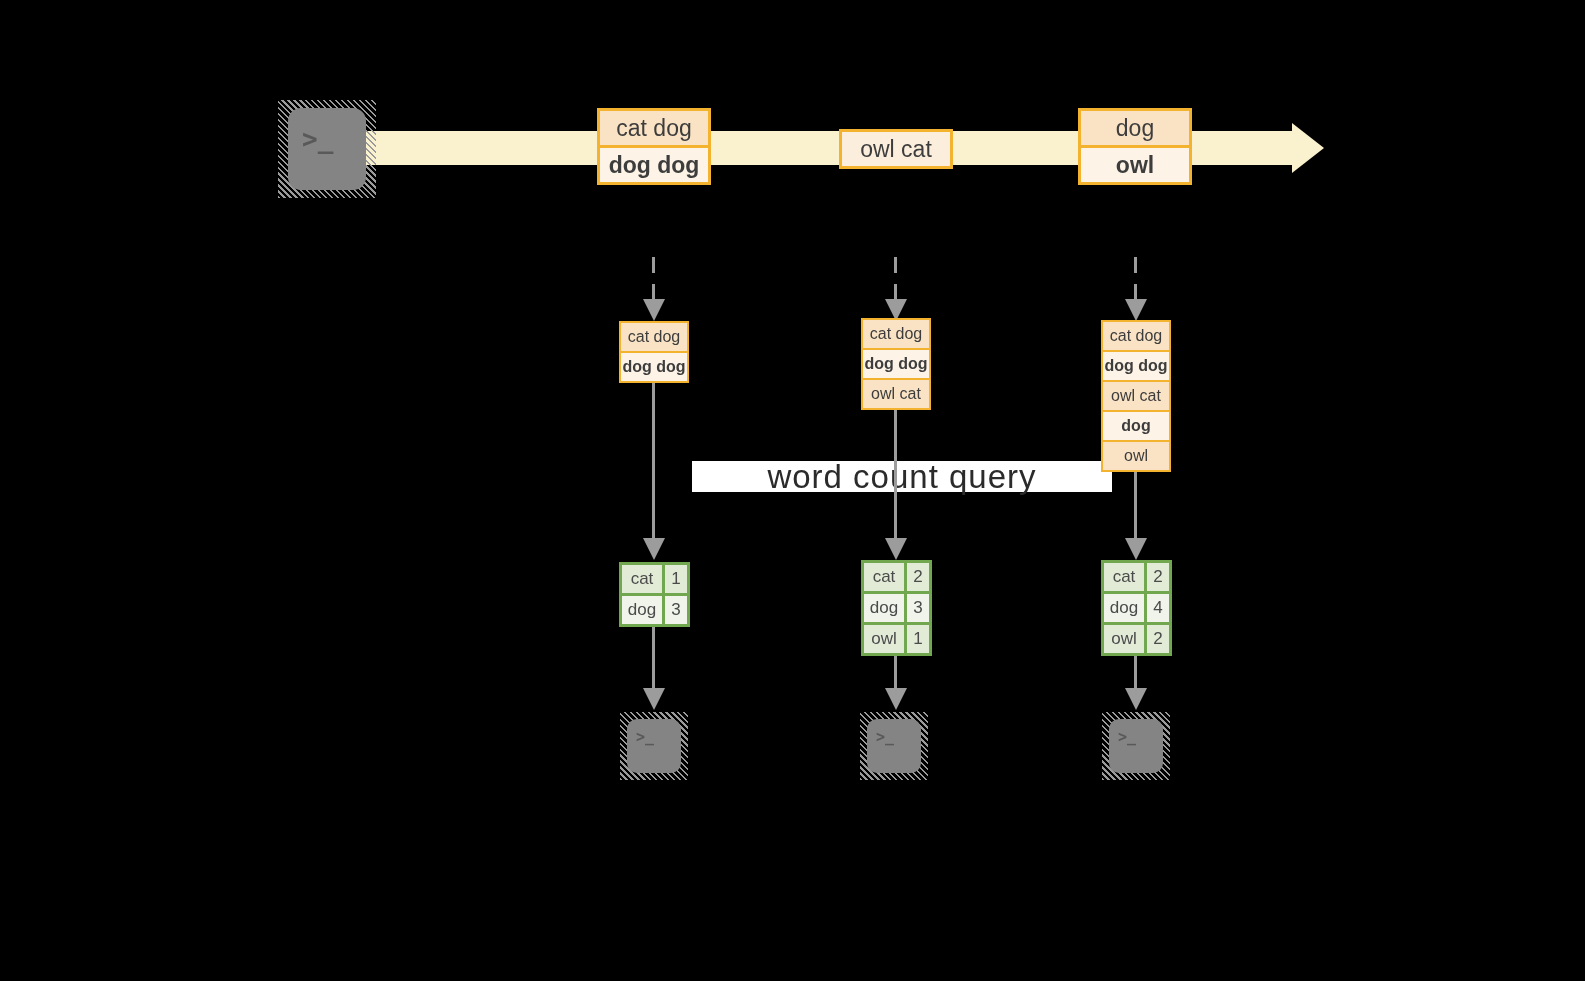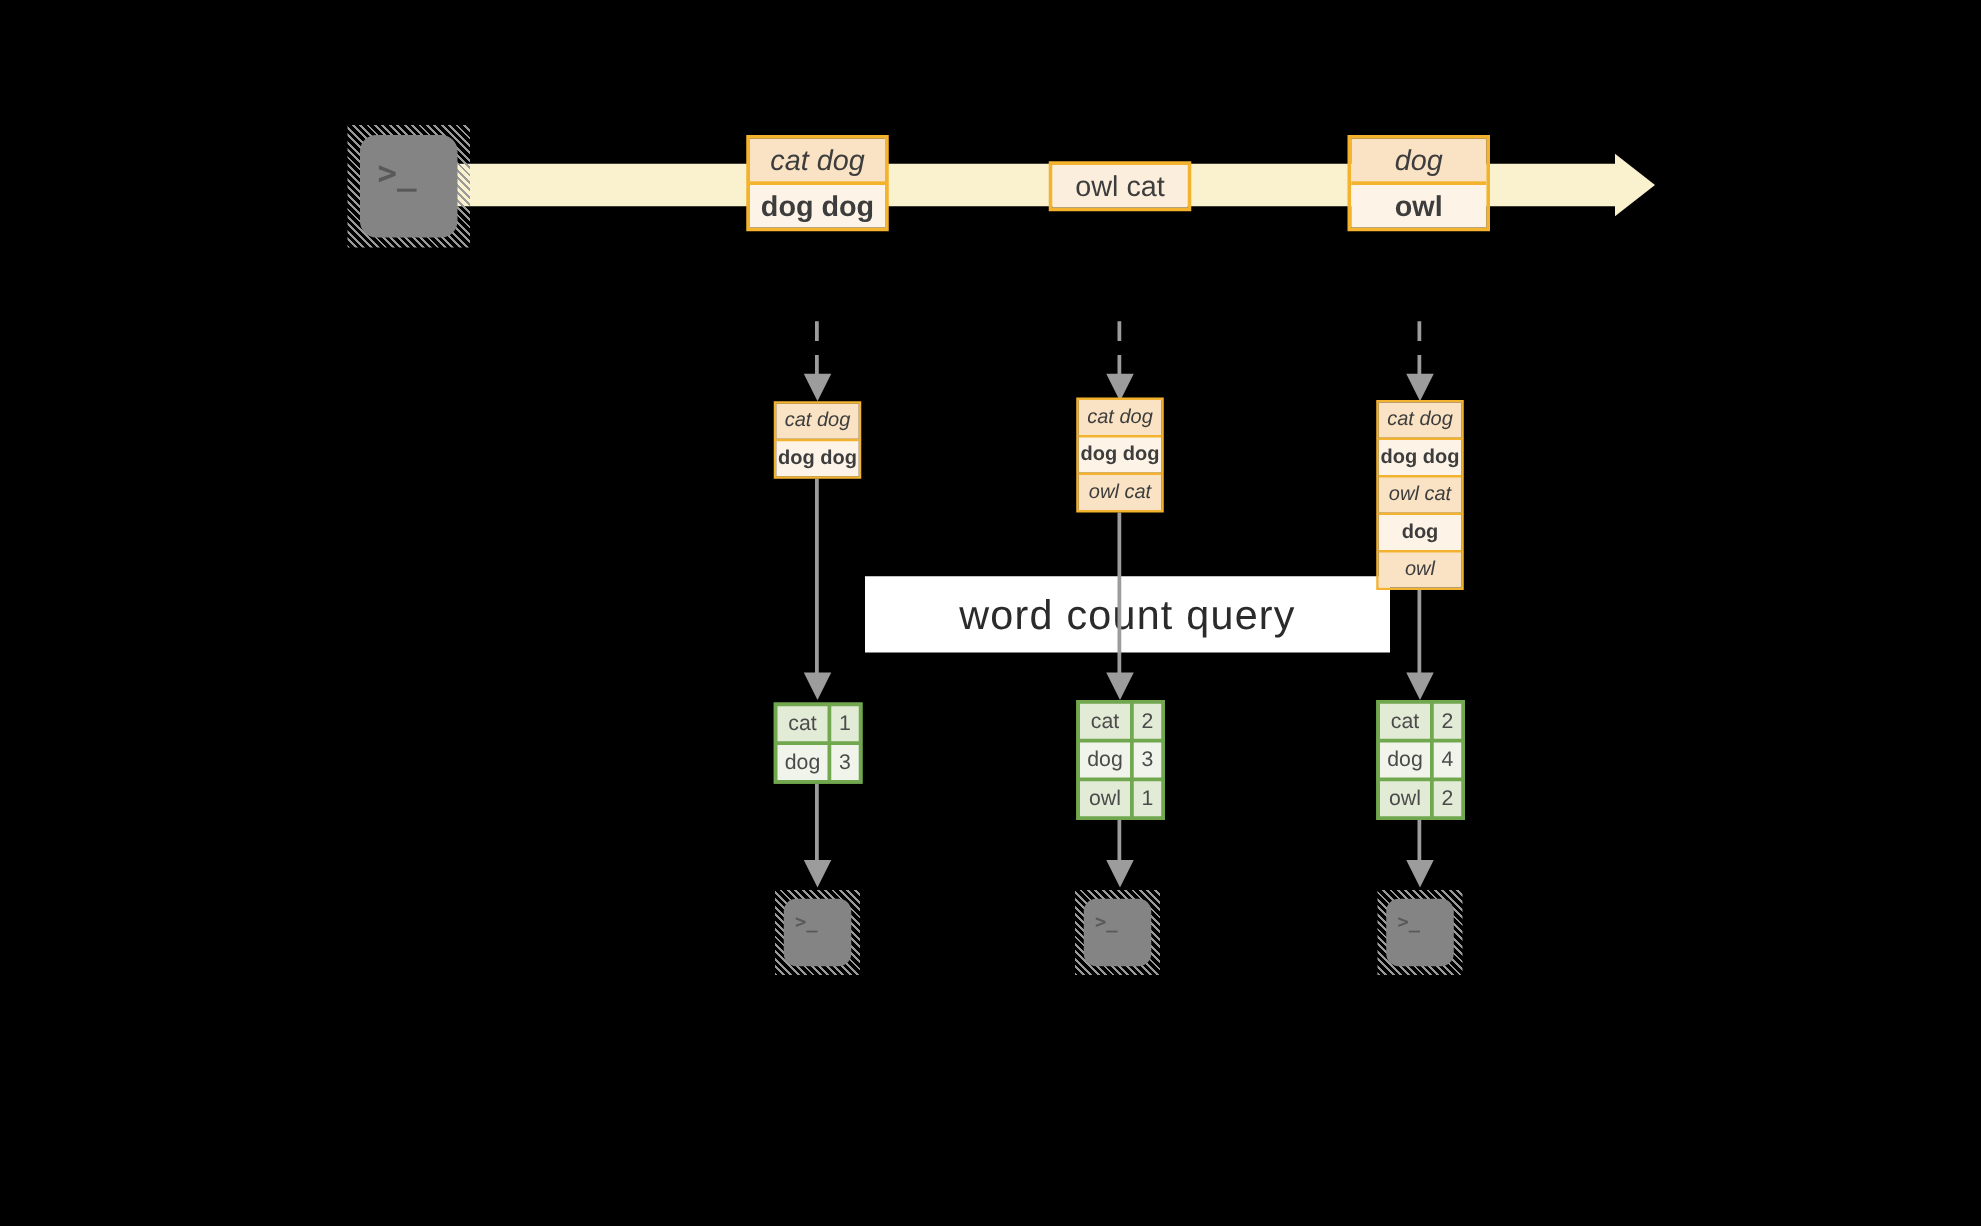--- a/index.html
+++ b/index.html
@@ -20,21 +20,21 @@
     font-family:"Liberation Sans",sans-serif;
   }
   .abs{position:absolute;box-sizing:border-box;}
   
   .shaft{background:var(--stream);}
   .stream-head{width:0;height:0;border-top:25px solid transparent;border-bottom:25px solid transparent;border-left:32px solid var(--stream);}
   
   .event-box{border:3px solid var(--orange);z-index:3;}
   .event-row{height:34px;display:flex;align-items:center;justify-content:center;font-size:23px;color:var(--ink);}
   .event-row + .event-row{border-top:3px solid var(--orange);}
-  .fill-a{background:var(--peach);font-style:italic;}
+  .fill-a{background:var(--peach);}
   .fill-b{background:var(--cream);font-weight:bold;}
   .fill-c{background:var(--midpeach);}
   
   .stack{border:2px solid var(--orange);width:70px;z-index:6;}
   .stack-row{height:28px;display:flex;align-items:center;justify-content:center;font-size:16px;color:var(--ink);}
   .stack-row + .stack-row{border-top:2px solid var(--orange);}
   
   .vline{width:3px;background:var(--gray);z-index:5;}
   .dline{width:3px;z-index:4;background:repeating-linear-gradient(180deg,var(--gray) 0 16px,transparent 16px 27px);}
   .head-down{width:0;height:0;border-left:11px solid transparent;border-right:11px solid transparent;border-top:22px solid var(--gray);z-index:5;}
@@ -94,21 +94,21 @@
     <div class="stack-row fill-a">owl cat</div>
   </div>
   <div class="abs stack" style="left:1101px;top:320px">
     <div class="stack-row fill-a">cat dog</div>
     <div class="stack-row fill-b">dog dog</div>
     <div class="stack-row fill-a">owl cat</div>
     <div class="stack-row fill-b">dog</div>
     <div class="stack-row fill-a">owl</div>
   </div>
 
-  <div class="abs banner" style="left:692px;top:461px;width:420px;height:61px">
+  <div class="abs banner" style="left:692px;top:461px;width:420px;height:31px">
     <span>word count query</span>
   </div>
 
   <div class="abs vline" style="left:652px;top:383px;height:157px"></div>
   <div class="abs head-down" style="left:643px;top:538px"></div>
   <div class="abs vline" style="left:894px;top:410px;height:130px"></div>
   <div class="abs head-down" style="left:885px;top:538px"></div>
   <div class="abs vline" style="left:1134px;top:472px;height:68px"></div>
   <div class="abs head-down" style="left:1125px;top:538px"></div>
 

